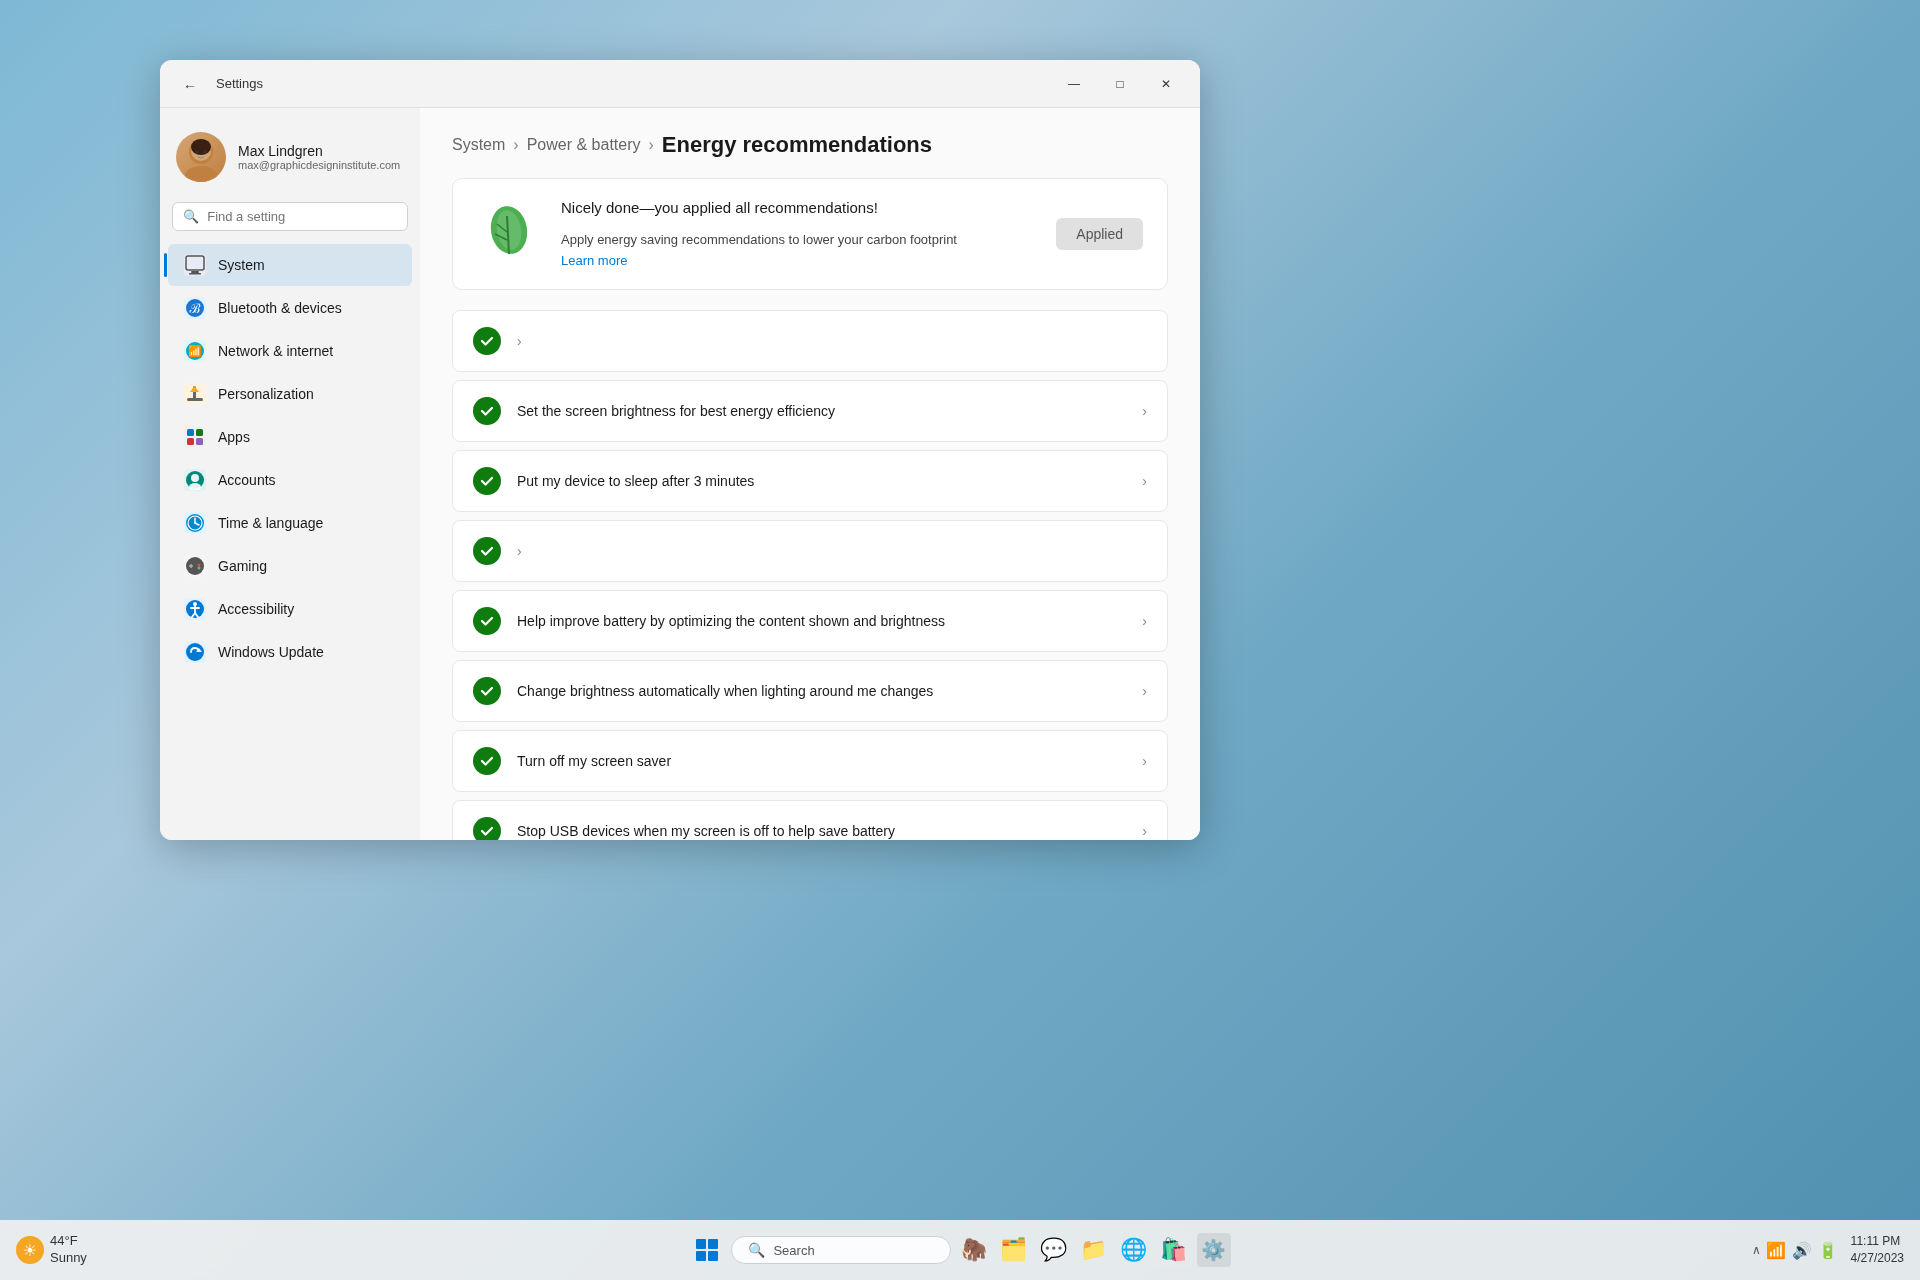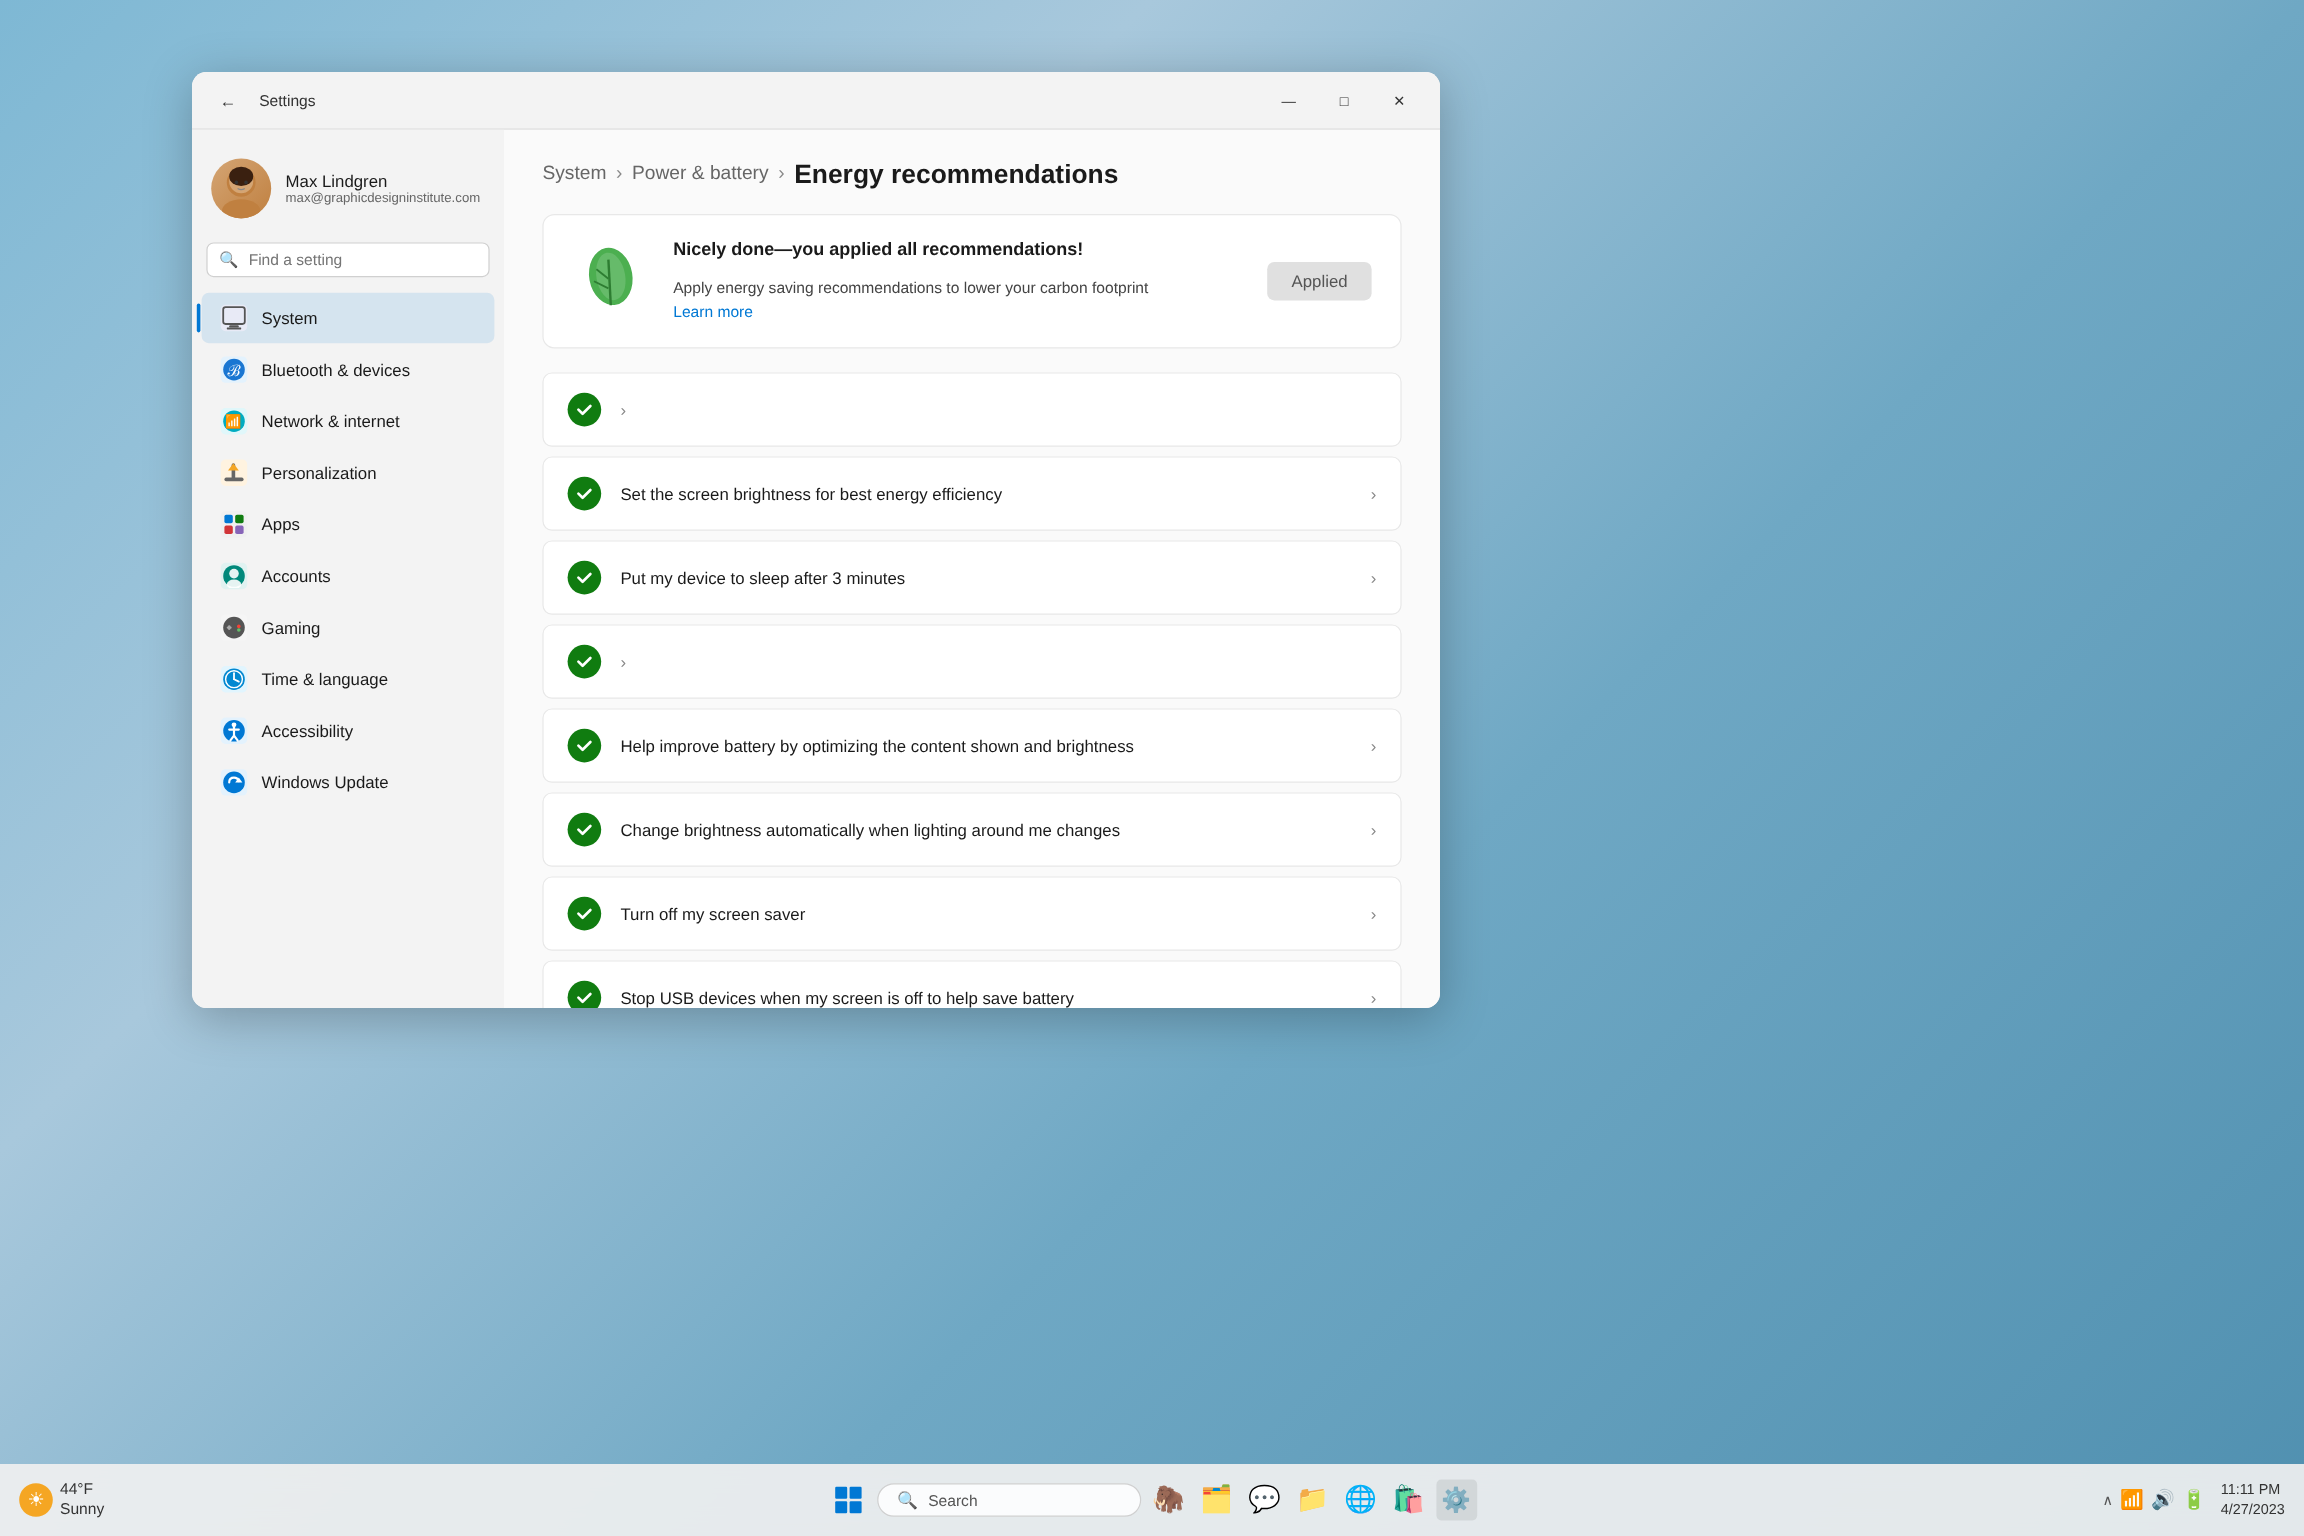--- a/index.html
+++ b/index.html
@@ -290,21 +290,21 @@
       gap: 20px;
       margin-bottom: 20px;
       border: 1px solid #e8e8e8;
     }
     .leaf-icon {
       width: 64px;
       height: 64px;
       flex-shrink: 0;
     }
     .hero-text { flex: 1; }
-    .hero-title { font-size: 15px; font-weight: 700; color: #1a1a1a; margin-bottom: 16px; }
+    .hero-title { font-size: 15px; font-weight: 400; color: #1a1a1a; margin-bottom: 16px; }
     .hero-desc { font-size: 13px; color: #444; margin-bottom: 4px; }
     .hero-link { font-size: 13px; color: #0078d4; cursor: pointer; text-decoration: none; }
     .applied-btn {
       padding: 8px 20px;
       background: #e0e0e0;
       border: none;
       border-radius: 6px;
       font-size: 14px;
       color: #555;
       cursor: pointer;
@@ -460,41 +460,41 @@
             <div class="nav-icon" style="background: rgb(224, 242, 241);">
               <svg width="20" height="20" viewBox="0 0 20 20">
                 <circle cx="10" cy="10" r="9" fill="#00897b"></circle>
                 <circle cx="10" cy="8" r="4" fill="white" opacity="0.9"></circle>
                 <ellipse cx="10" cy="17" rx="6" ry="4" fill="white" opacity="0.9"></ellipse>
               </svg>
             </div>
             <span>Accounts</span>
           </div>
           <div class="nav-item">
+            <div class="nav-icon" style="background: rgb(225, 245, 254);">
+              <svg width="20" height="20" viewBox="0 0 20 20">
+                <circle cx="10" cy="10" r="9" fill="#0288d1"></circle>
+                <circle cx="10" cy="10" r="7" fill="none" stroke="white" stroke-width="1.2"></circle>
+                <line x1="10" y1="10" x2="10" y2="5" stroke="white" stroke-width="1.5" stroke-linecap="round"></line>
+                <line x1="10" y1="10" x2="14" y2="12" stroke="white" stroke-width="1.5" stroke-linecap="round"></line>
+              </svg>
+            </div>
+            <span>Time &amp; language</span>
+          </div>
+          <div class="nav-item">
             <div class="nav-icon" style="background: rgb(245, 245, 245);">
               <svg width="20" height="20" viewBox="0 0 20 20">
                 <circle cx="10" cy="10" r="9" fill="#555"></circle>
                 <rect x="4" y="9" width="4" height="2" rx="1" fill="#aaa"></rect>
                 <rect x="5" y="8" width="2" height="4" rx="1" fill="#aaa"></rect>
                 <circle cx="14" cy="9" r="1.5" fill="#f44336"></circle>
                 <circle cx="14" cy="12" r="1.5" fill="#66bb6a"></circle>
               </svg>
             </div>
             <span>Gaming</span>
-          </div>
-          <div class="nav-item">
-            <div class="nav-icon" style="background: rgb(225, 245, 254);">
-              <svg width="20" height="20" viewBox="0 0 20 20">
-                <circle cx="10" cy="10" r="9" fill="#0288d1"></circle>
-                <circle cx="10" cy="10" r="7" fill="none" stroke="white" stroke-width="1.2"></circle>
-                <line x1="10" y1="10" x2="10" y2="5" stroke="white" stroke-width="1.5" stroke-linecap="round"></line>
-                <line x1="10" y1="10" x2="14" y2="12" stroke="white" stroke-width="1.5" stroke-linecap="round"></line>
-              </svg>
-            </div>
-            <span>Time &amp; language</span>
           </div>
           <div class="nav-item">
             <div class="nav-icon" style="background: rgb(227, 242, 253);">
               <svg width="20" height="20" viewBox="0 0 20 20">
                 <circle cx="10" cy="10" r="9" fill="#0078d4"></circle>
                 <circle cx="10" cy="5" r="2" fill="white"></circle>
                 <line x1="10" y1="7" x2="10" y2="14" stroke="white" stroke-width="1.8" stroke-linecap="round"></line>
                 <line x1="6" y1="9" x2="14" y2="9" stroke="white" stroke-width="1.8" stroke-linecap="round"></line>
                 <line x1="10" y1="14" x2="7" y2="18" stroke="white" stroke-width="1.8" stroke-linecap="round"></line>
                 <line x1="10" y1="14" x2="13" y2="18" stroke="white" stroke-width="1.8" stroke-linecap="round"></line>

